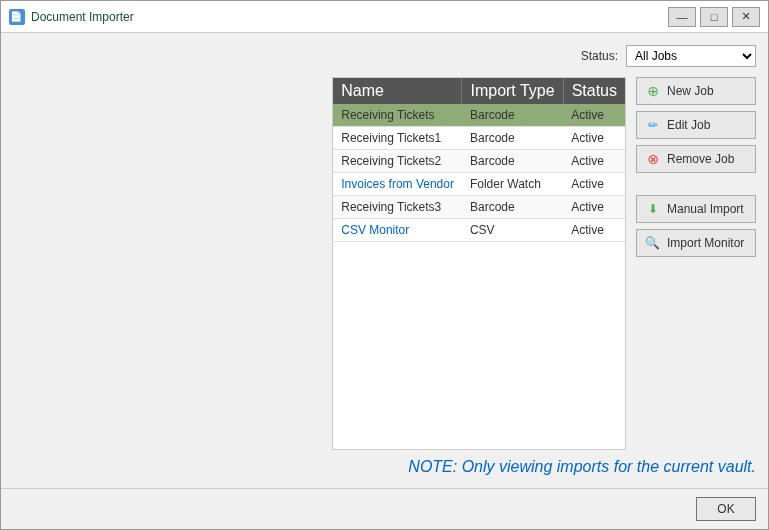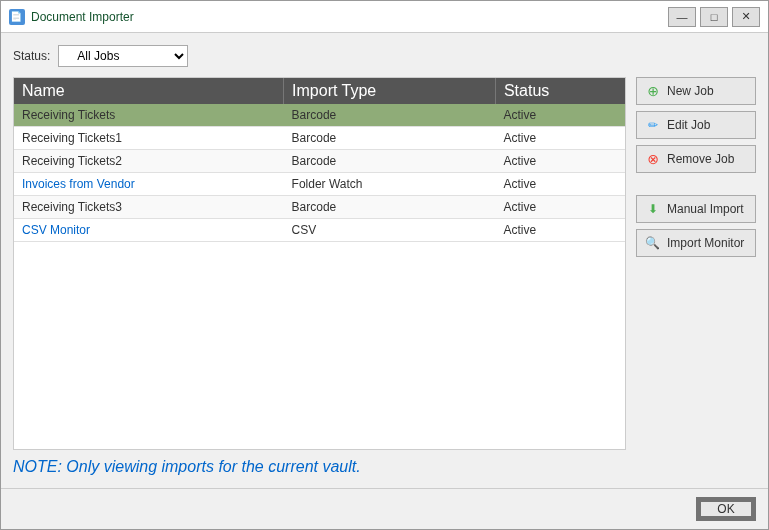--- a/index.html
+++ b/index.html
@@ -58,38 +58,39 @@
       align-items: center;
       justify-content: center;
       font-size: 11px;
       color: #333;
     }
     .content {
       flex: 1;
       display: flex;
       flex-direction: column;
       padding: 12px;
+      align-items: flex-end;
     }
     .status-row {
       display: flex;
       align-items: center;
       margin-bottom: 10px;
       gap: 8px;
     }
     .status-label {
       font-size: 12px;
       color: #333;
     }
     .status-select {
       width: 130px;
       height: 22px;
       border: 1px solid #aaa;
       background: white;
       font-size: 12px;
-      padding: 0 14px;
+      padding: 0 4px;
       cursor: pointer;
     }
     .main-area {
       display: flex;
       flex: 1;
       gap: 10px;
     }
     .table-container {
       flex: 1;
       border: 1px solid #ccc;
@@ -164,21 +165,21 @@
     .bottom-bar {
       display: flex;
       justify-content: flex-end;
       padding: 8px 12px;
       border-top: 1px solid #ccc;
       background: #f0f0f0;
     }
     .ok-btn {
       width: 60px;
       height: 24px;
-      border: 5px solid #737373;
+      border: 1px solid #737373;
       background: #e8e8e8;
       cursor: pointer;
       font-size: 12px;
       color: #333;
     }
     
     .icon-plus { color: #4caf50; font-size: 14px; }
     .icon-edit { color: #2196f3; font-size: 12px; }
     .icon-remove { color: #f44336; font-size: 14px; }
     .icon-import { color: #4caf50; font-size: 12px; }

